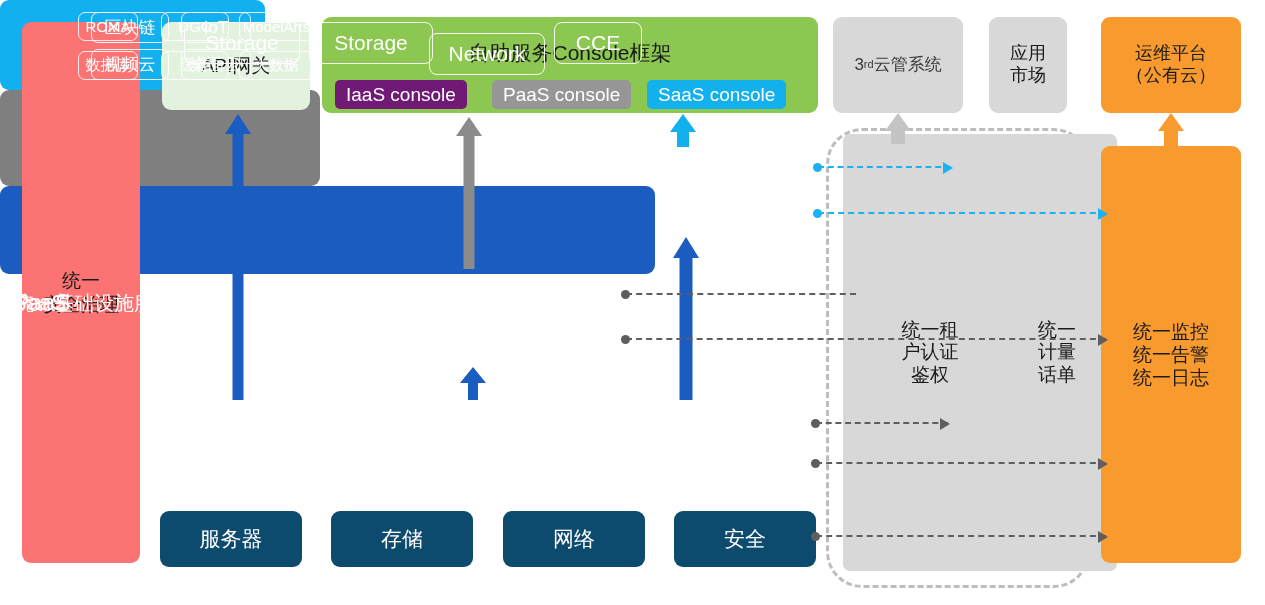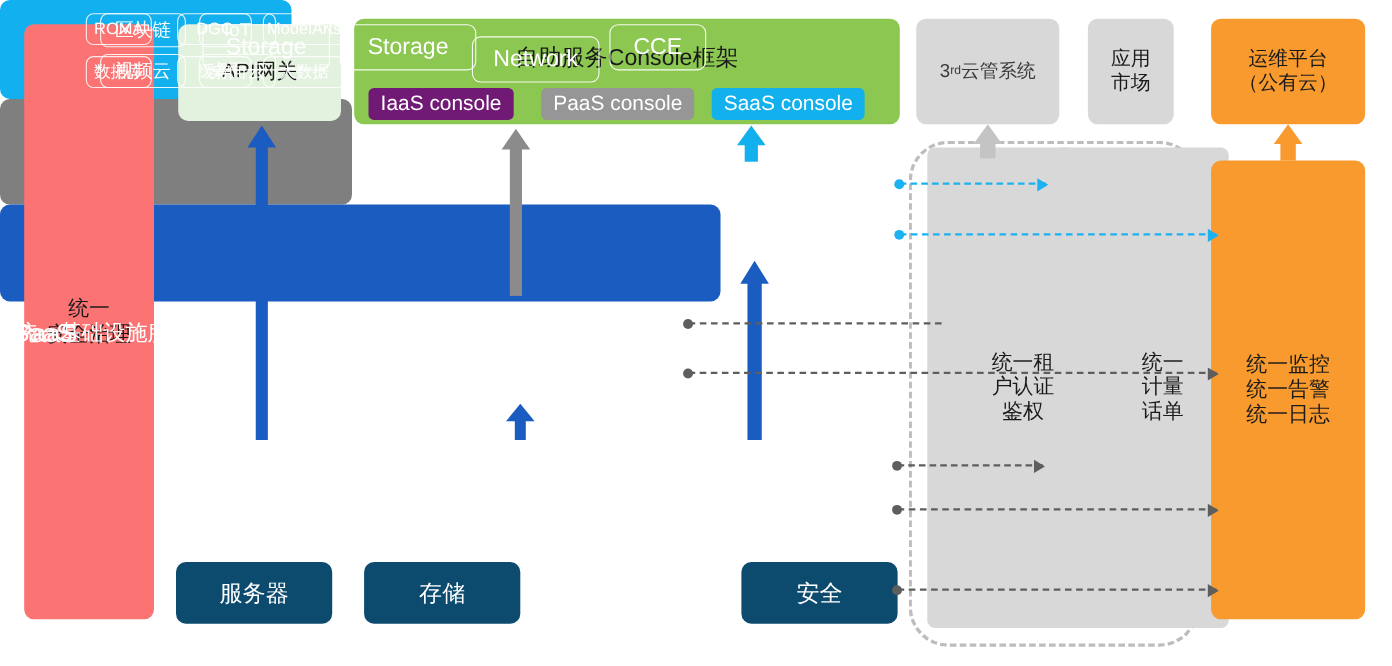--- a/index.html
+++ b/index.html
@@ -303,20 +303,21 @@
   <div id="infra-bar">
     <div class="blk-label">统一基础设施服务</div>
     <div class="infra-chip" id="infra-c0">Storage</div>
     <div class="infra-chip" id="infra-c1">Storage</div>
     <div class="infra-chip" id="infra-c2">Network</div>
     <div class="infra-chip" id="infra-c3">CCE</div>
   </div>
 
   <div class="hw-box" id="hw0">服务器</div>
   <div class="hw-box" id="hw1">存储</div>
+  <div class="hw-box" id="hw2">网络</div>
   <div class="hw-box" id="hw3">安全</div>
 
   <div id="shared-services-container"></div>
   <div class="svc-col" id="svc-auth">统一租
 户认证
 鉴权</div>
   <div class="svc-col" id="svc-meter">统一
 计量
 话单</div>
 

